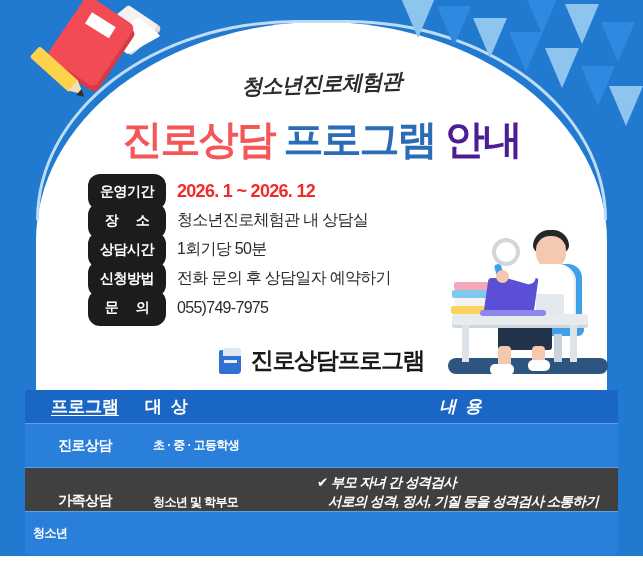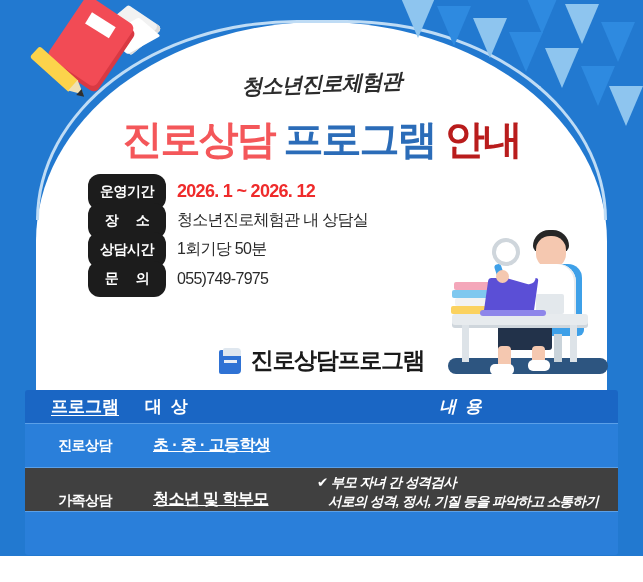--- a/index.html
+++ b/index.html
@@ -152,21 +152,21 @@
     left: 0; top: 112px;
     width: 643px;
     text-align: center;
     font-size: 40px;
     font-weight: 900;
     letter-spacing: -2px;
     white-space: nowrap;
   }
   .t-red   { color: #f4575a; }
   .t-blue  { color: #2b6cb8; }
-  .t-black { color: #b91c1c; }
+  .t-black { color: #4c1d95; }
 
   
   .info-block { position: absolute; left: 88px; top: 178px; width: 380px; }
   .info-row {
     display: flex;
     align-items: center;
     height: 27px;
     margin-bottom: 2px;
   }
   .pill {
@@ -266,21 +266,21 @@
     color: #ffffff; font-size: 17px; font-weight: 900; letter-spacing: 2px;
   }
   .th.underline { text-decoration: underline; text-underline-offset: 3px; letter-spacing: 0; }
   .c-target.head-cell { justify-content: flex-start; padding-left: 0; }
   .c-content.head-cell { justify-content: center; padding-left: 0; }
 
   .td {
     color: #ffffff; font-size: 14px; font-weight: 800; letter-spacing: -0.6px;
     line-height: 1.42;
   }
-  .td.target { font-size: 16px; text-decoration: underline; }
+  .td.target { font-size: 12px; }
   .td.content { font-size: 13.5px; font-weight: 700; }
   .chk { margin-right: 3px; }
   .line2 { display: block; padding-left: 11px; }
 </style>
 </head>
 <body>
 
 <div id="poster">
 
   <div class="bg-blue"></div>
@@ -337,20 +337,26 @@
       <div class="info-val plain">청소년진로체험관 내 상담실</div>
     </div>
 
     <div class="info-row">
       <div class="pill tight">
         <span>상담시간</span>
       </div>
       <div class="info-val plain">1회기당 50분</div>
     </div>
 
+    <div class="info-row">
+      <div class="pill tight">
+        <span>신청방법</span>
+      </div>
+      <div class="info-val plain">전화 문의 후 상담일자 예약하기</div>
+    </div>
 
     <div class="info-row">
       <div class="pill">
         <span>문</span>
         <span>의</span>
       </div>
       <div class="info-val plain">055)749-7975</div>
     </div>
   </div>
 
@@ -418,25 +424,28 @@
     <div class="trow body r-dark">
       <div class="c-prog">
         <span class="td">가족상담</span>
       </div>
       <div class="c-target">
         <span class="td target">청소년 및 학부모</span>
       </div>
       <div class="c-content">
         <span class="td content">
           <span class="chk">✔</span><span>부모 자녀 간 성격검사</span>
-          <span class="line2">서로의 성격, 정서, 기질 등을 파악하고 소통하기</span>
+          <span class="line2">서로의 성격, 정서, 기질 등을 성격검사 소통하기</span>
         </span>
       </div>
     </div>
 
     <div class="trow body r-light">
+      <div class="c-target">
+        <span class="td target">청소년</span>
+      </div>
     </div>
 
   </div>
 
   <div class="bottom-white"></div>
 
 </div>
 
 </body></html>

